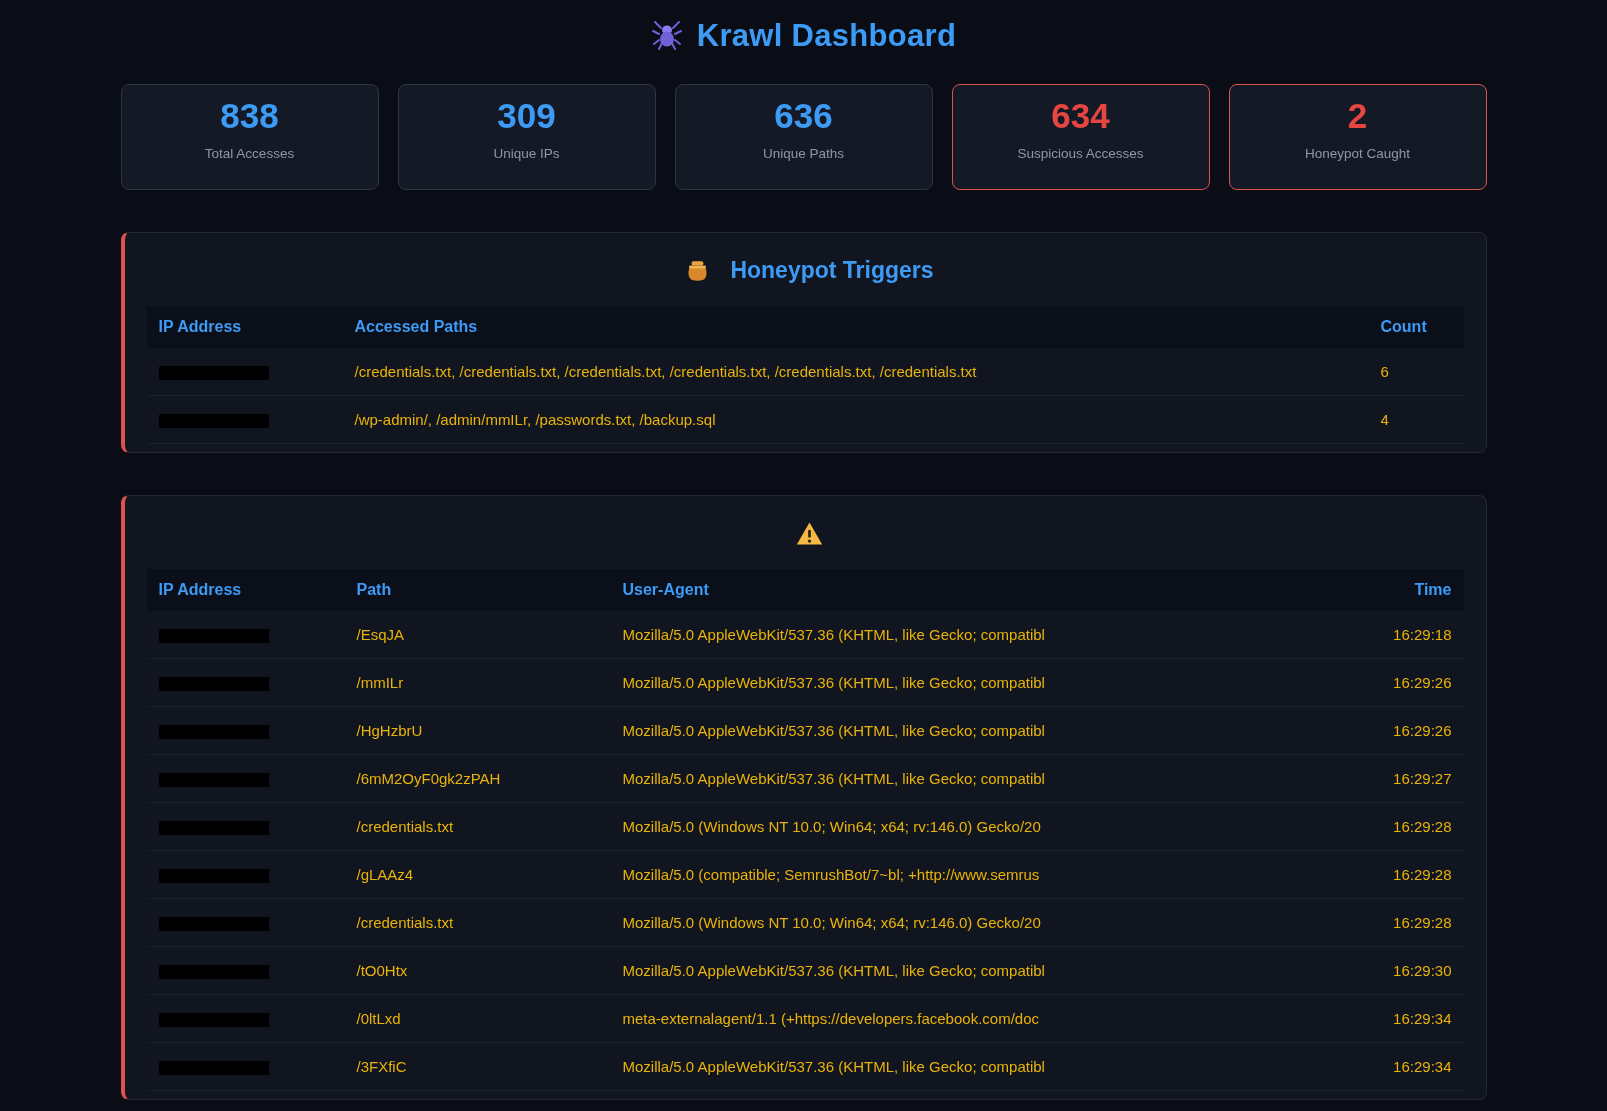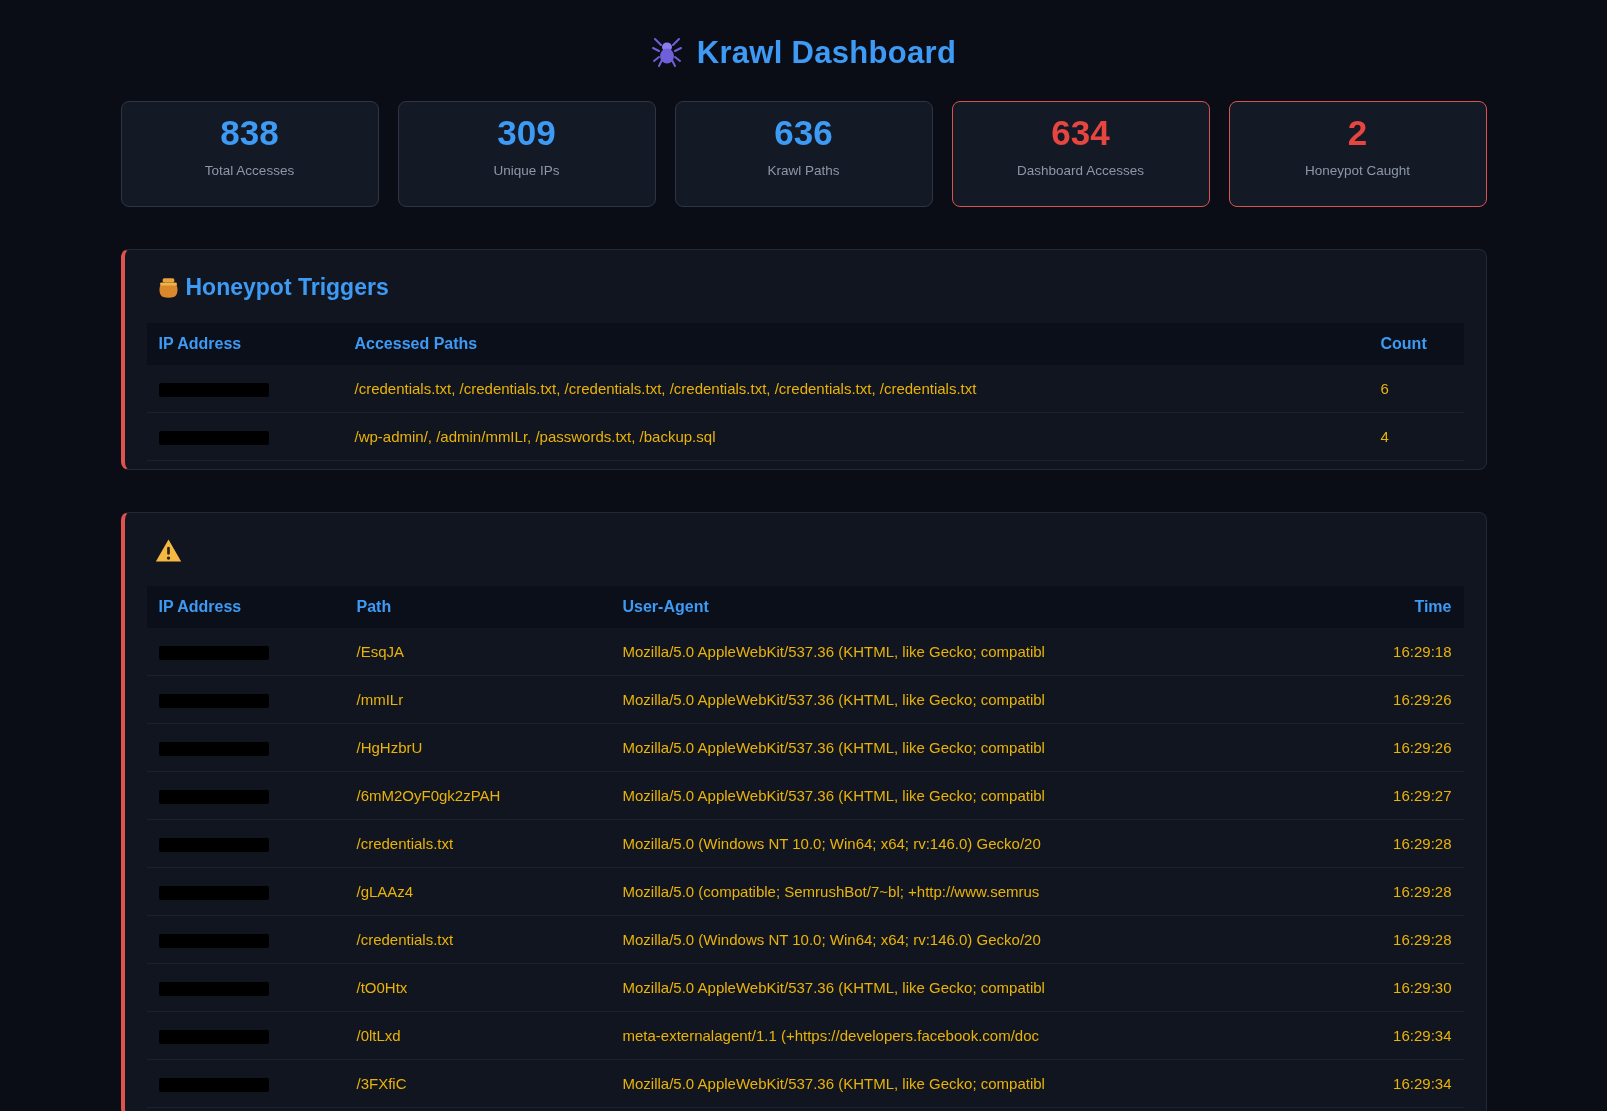--- a/index.html
+++ b/index.html
@@ -9,21 +9,21 @@
     min-height: 1111px;
     font-family: "Liberation Sans", sans-serif;
     color: #d5dbe5;
     overflow: hidden;
   }
   .container { width: 1366px; margin: 0 auto; padding-top: 12px; }
 
   
   .app-header {
     display: flex; justify-content: center; align-items: center;
-    gap: 14px; padding: 6px 0 30px; margin-top: 17px;
+    gap: 14px; padding: 6px 0 30px;
   }
   .app-title { color: #3d9bf5; font-size: 31px; font-weight: bold; letter-spacing: 0.3px; }
 
   
   .stats-row { display: flex; gap: 19px; }
   .stat-card {
     flex: 1;
     background: #141926;
     border: 1px solid #2e3542;
     border-radius: 8px;
@@ -38,23 +38,23 @@
   
   .panel {
     margin-top: 42px;
     background: #11151f;
     border: 1px solid #222836;
     border-left: 4px solid #e0524e;
     border-radius: 8px;
     padding: 24px 22px 8px;
   }
   .panel-title {
-    display: flex; align-items: center; gap: 4px;
+    display: flex; align-items: center; gap: 19px;
     color: #3d9bf5; font-size: 23px; font-weight: bold;
-    margin-bottom: 22px; padding-left: 8px;
+    margin-bottom: 22px; padding-left: 8px; justify-content: center;
   }
   .panel-title .icon { display: inline-flex; }
 
   
   table { width: 100%; border-collapse: collapse; font-size: 15px; }
   thead th {
     background: #0b0f19;
     color: #3d9bf5;
     text-align: left;
     font-weight: bold;
@@ -105,25 +105,25 @@
     <div class="stat-card">
       <div class="stat-value">838</div>
       <div class="stat-label">Total Accesses</div>
     </div>
     <div class="stat-card">
       <div class="stat-value">309</div>
       <div class="stat-label">Unique IPs</div>
     </div>
     <div class="stat-card">
       <div class="stat-value">636</div>
-      <div class="stat-label">Krawl Paths</div>
+      <div class="stat-label">Unique Paths</div>
     </div>
     <div class="stat-card alert">
       <div class="stat-value">634</div>
-      <div class="stat-label">Dashboard Accesses</div>
+      <div class="stat-label">Suspicious Accesses</div>
     </div>
     <div class="stat-card alert">
       <div class="stat-value">2</div>
       <div class="stat-label">Honeypot Caught</div>
     </div>
   </div>
 
   <div class="panel">
     <div class="panel-title">
       <span class="icon">

